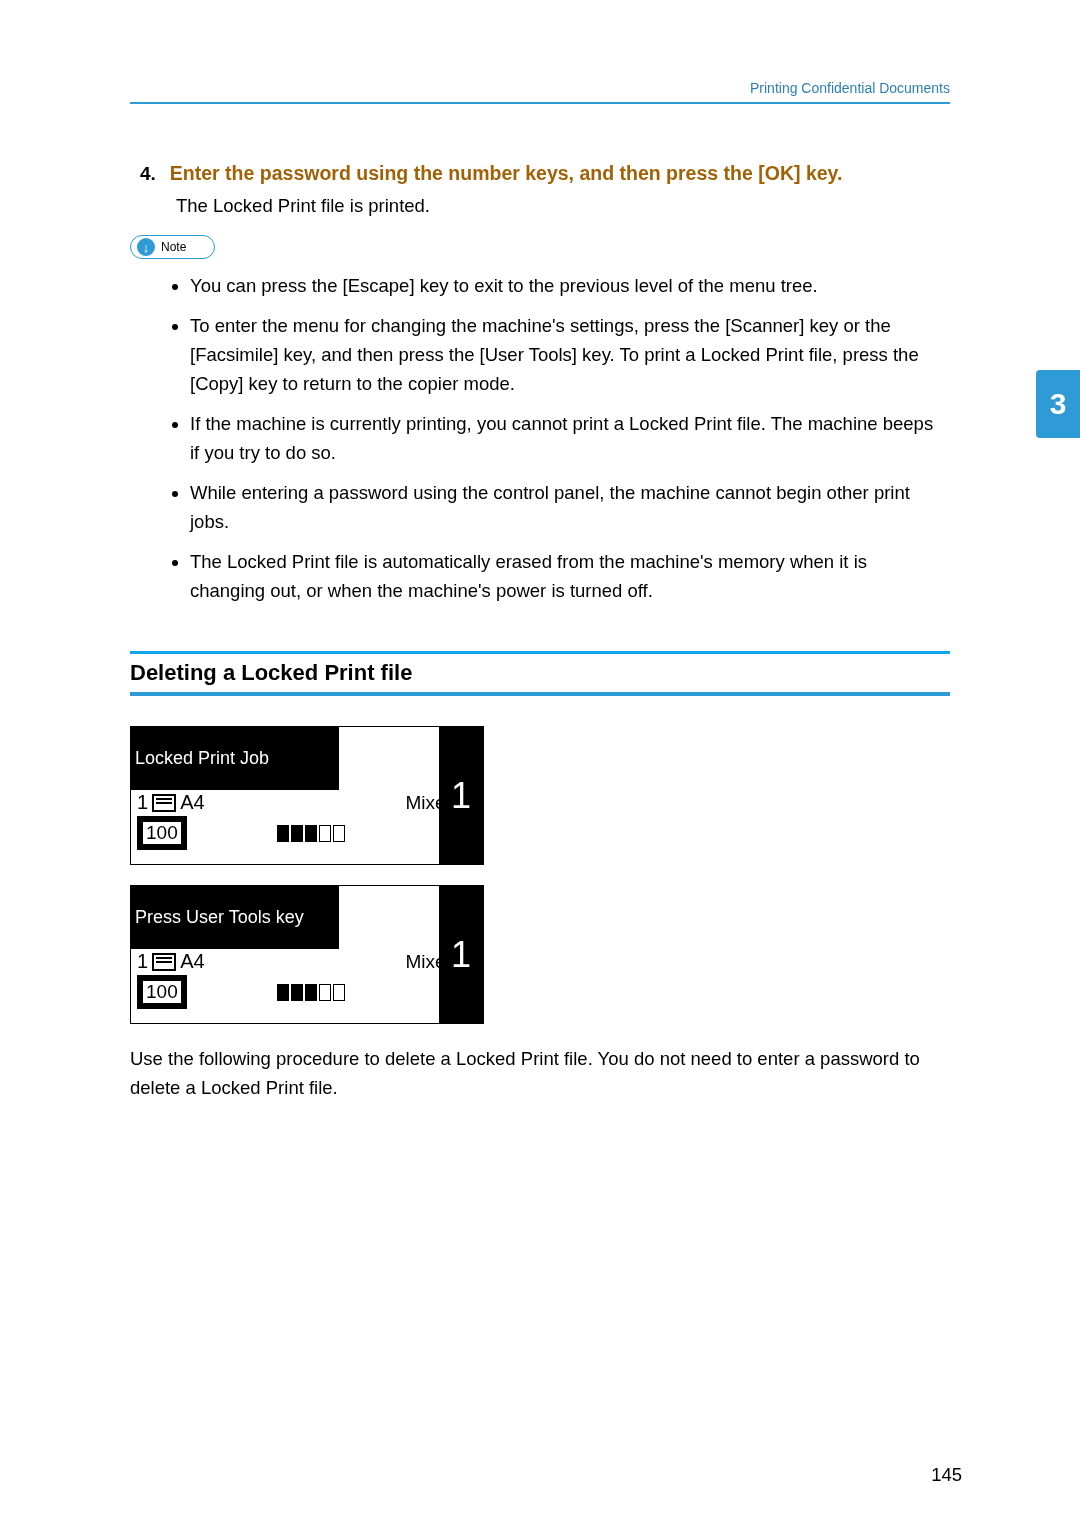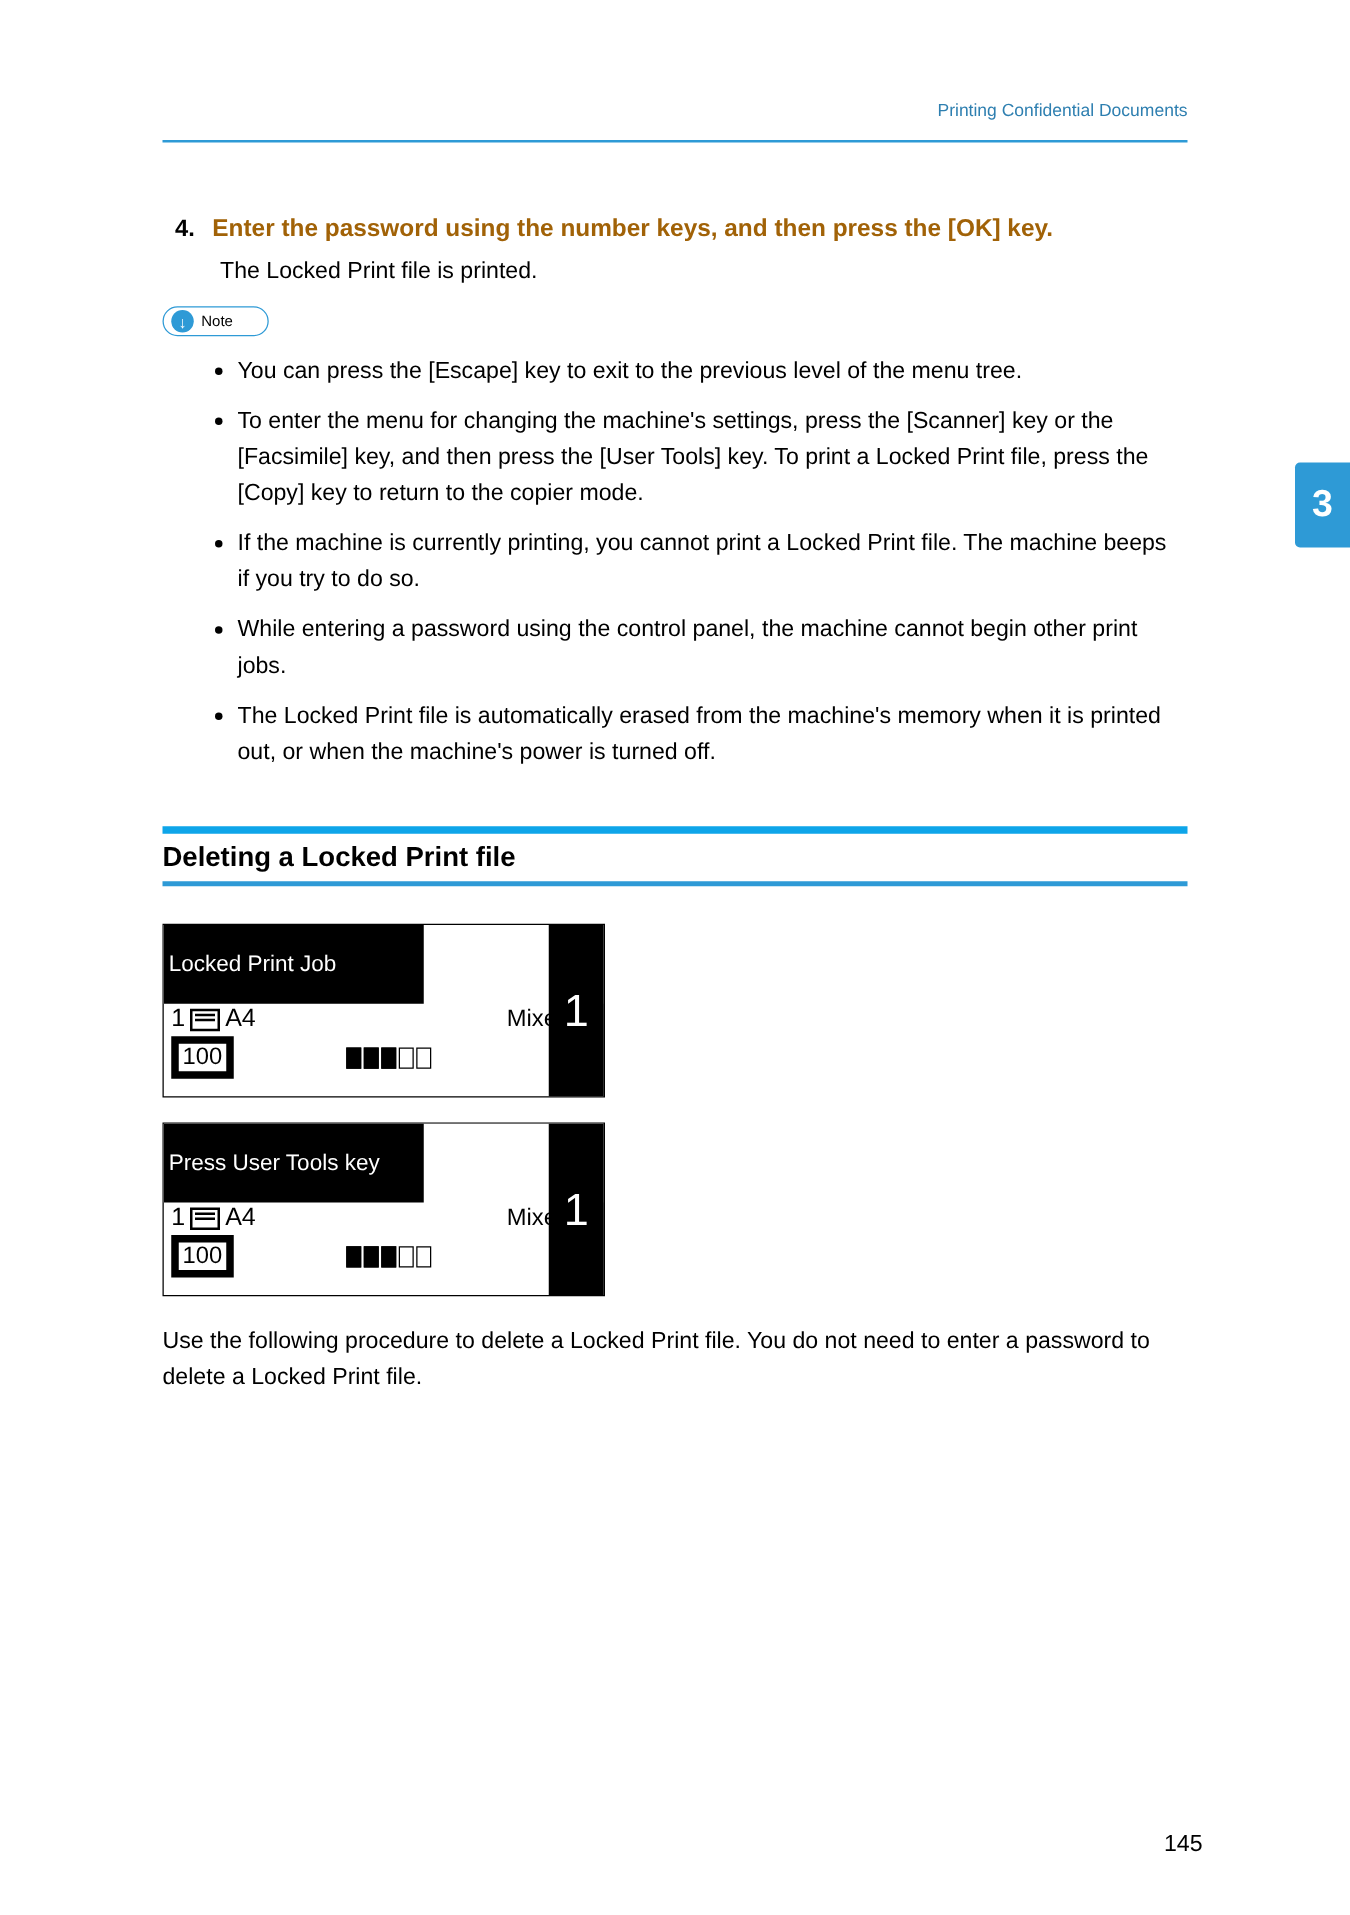--- a/index.html
+++ b/index.html
@@ -13,21 +13,21 @@
     color: #000;
   }
   .page {
     padding: 80px 130px 0 130px;
     position: relative;
   }
   .header-right {
     text-align: right;
     color: #2e7fb0;
     font-size: 14px;
-    padding-bottom: 16px;
+    padding-bottom: 6px;
   }
   .header-rule {
     border-bottom: 2px solid #2e9ad6;
     margin-bottom: 58px;
   }
   .step-row {
     display: flex;
     align-items: baseline;
     gap: 14px;
     margin-left: 10px;
@@ -81,21 +81,21 @@
     font-size: 18.5px;
     line-height: 29px;
     margin-bottom: 11px;
     padding-right: 6px;
   }
   .section-heading {
     font-weight: bold;
     font-size: 22px;
     margin-top: 46px;
     padding-top: 6px;
-    border-top: 6px solid #0ea5e9;
+    border-top: 3px solid #0ea5e9;
   }
   .section-rule-thick {
     border-bottom: 4px solid #2e9ad6;
     margin-top: 6px;
     margin-bottom: 30px;
   }
   .body-text {
     font-size: 18.5px;
     line-height: 29px;
     margin-bottom: 18px;
@@ -234,21 +234,21 @@
   <div class="note-badge">
     <span class="note-circle">↓</span>
     <span class="note-label">Note</span>
   </div>
 
   <ul class="bullets">
     <li>You can press the [Escape] key to exit to the previous level of the menu tree.</li>
     <li>To enter the menu for changing the machine's settings, press the [Scanner] key or the [Facsimile] key, and then press the [User Tools] key. To print a Locked Print file, press the [Copy] key to return to the copier mode.</li>
     <li>If the machine is currently printing, you cannot print a Locked Print file. The machine beeps if you try to do so.</li>
     <li>While entering a password using the control panel, the machine cannot begin other print jobs.</li>
-    <li>The Locked Print file is automatically erased from the machine's memory when it is printed out, or when the machine's power is turned off.</li>
+    <li>The Locked Print file is automatically erased from the machine's memory when it is changing out, or when the machine's power is turned off.</li>
   </ul>
 
   <div class="section-heading">Deleting a Locked Print file</div>
   <div class="section-rule-thick"></div>
 
 
   
   <div class="panel">
     <div style="background:#fff;">
       <span class="panel-title">Locked Print Job</span>

